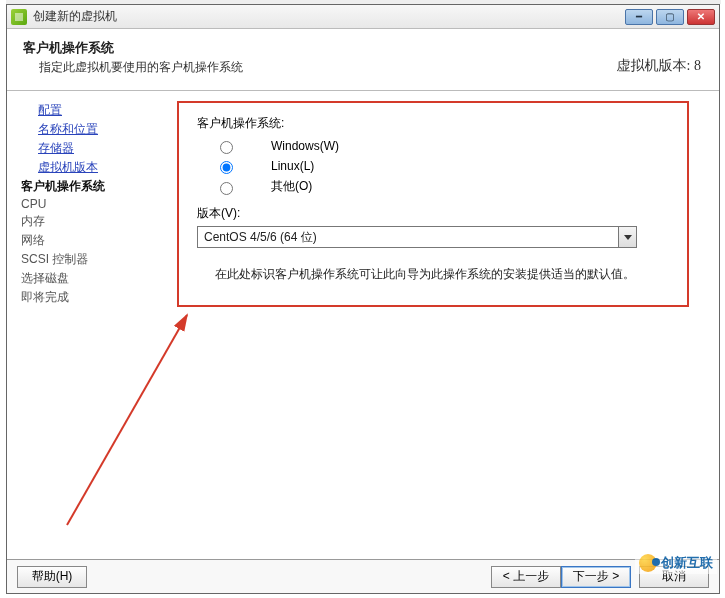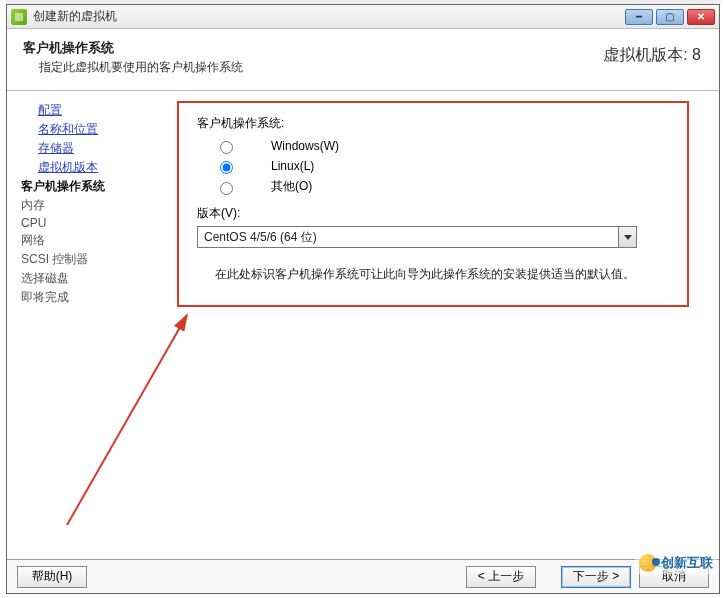--- a/index.html
+++ b/index.html
@@ -47,21 +47,21 @@
     display: flex; align-items: center; justify-content: center;
     color: #234; font-size: 10px; line-height: 1;
   }
   .win-btn.close { background: linear-gradient(#e77,#c33); border-color: #933; color: #fff; font-weight: bold; }
   .header-area {
     padding: 10px 16px 8px 16px;
     position: relative;
   }
   .header-title { font-weight: bold; font-size: 13px; color: #222; }
   .header-sub { margin-left: 16px; margin-top: 2px; color: #333; font-size: 12px; }
-  .header-right { position: absolute; right: 18px; top: 16px; color: #333; font-size: 16px; }
+  .header-right { position: absolute; right: 18px; top: 28px; color: #333; font-size: 14px; font-family: Liberation Serif, serif; }
   .divider { border-top: 1px solid #bbb; margin: 6px 0 0 0; }
   .content {
     display: flex;
     height: 460px;
   }
   .sidebar {
     width: 160px;
     padding: 10px 6px 6px 14px;
   }
   .side-link {
@@ -139,21 +139,21 @@
   .btn {
     border: 1px solid #888;
     background: linear-gradient(#fefefe,#e6e6e6);
     height: 22px;
     min-width: 70px;
     padding: 0 10px;
     font-size: 12px;
     display: flex; align-items: center; justify-content: center;
     cursor: pointer;
   }
-  .btn.default { border: 1px solid #3a76c4; box-shadow: 0 0 0 1px #9fc4ea inset; margin-left: 25px; }
+  .btn.default { border: 1px solid #3a76c4; box-shadow: 0 0 0 1px #9fc4ea inset; }
   .footer-spacer { flex: 1; }
   .watermark {
     position: absolute;
     right: 8px; bottom: 24px;
     display: flex; align-items: center;
     color: #0b5fa5;
     font-size: 13px;
     font-weight: bold;
     opacity: 0.9;
     background: rgba(255,255,255,0.6);
@@ -202,22 +202,22 @@
   </div>
   <div class="divider"></div>
 
   <div class="content">
     <div class="sidebar">
       <span class="side-link">配置</span>
       <span class="side-link">名称和位置</span>
       <span class="side-link">存储器</span>
       <span class="side-link">虚拟机版本</span>
       <span class="side-active">客户机操作系统</span>
+      <span class="side-plain">CPU</span>
       <span class="side-plain">内存</span>
-      <span class="side-plain">CPU</span>
       <span class="side-plain">网络</span>
       <span class="side-plain">SCSI 控制器</span>
       <span class="side-plain">选择磁盘</span>
       <span class="side-plain">即将完成</span>
     </div>
 
     <div class="main-pane">
       <div class="highlight-box">
         <div class="section-label">客户机操作系统:</div>
 

